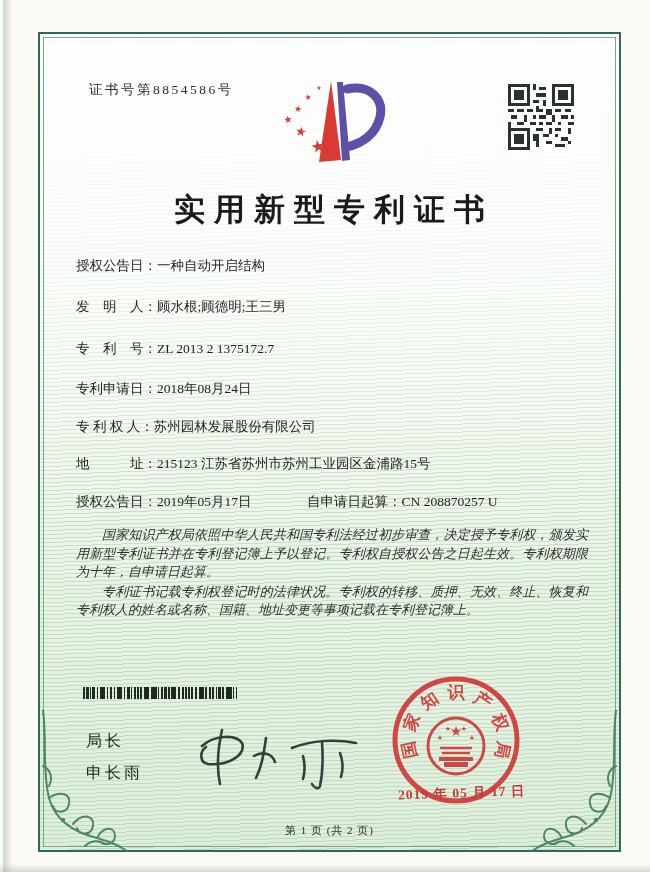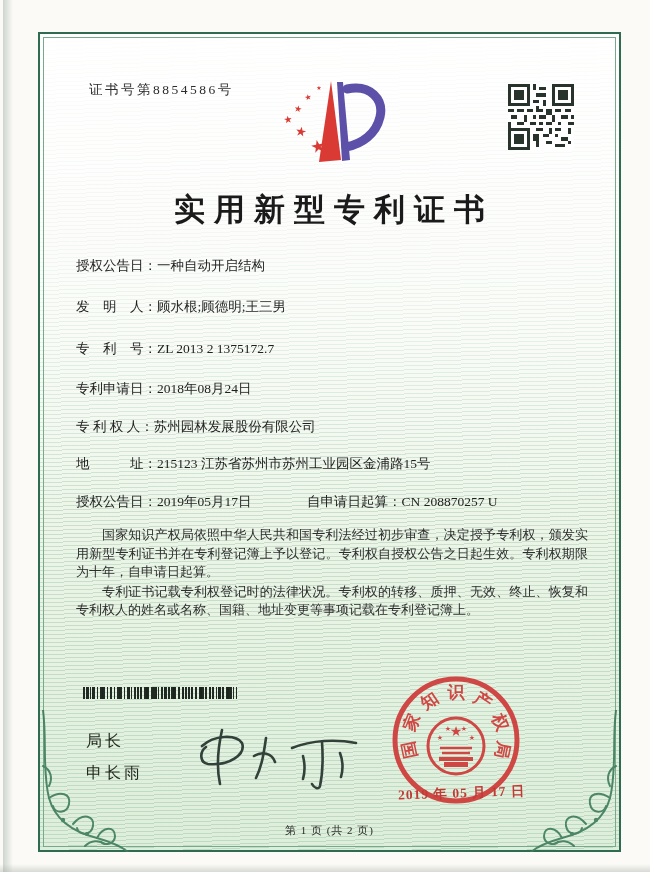--- a/index.html
+++ b/index.html
@@ -46,21 +46,21 @@
   .fields{position:absolute;left:36px;top:0;width:512px;font-size:13.5px;color:#1f1f1f;}
   .row{position:absolute;left:0;white-space:nowrap;}
   .row .lab{display:inline-block;}
   .row .val{display:inline-block;}
   .r1{top:223px}.r2{top:264px}.r3{top:306px}.r4{top:346px}
   .r5{top:384px}.r6{top:421px}.r7{top:459px}
   .grant-no{position:absolute;left:231px;top:0;white-space:nowrap;}
 
   .paras{
     position:absolute;left:36px;top:492px;width:512px;
-    font-size:13px;line-height:18.5px;color:#2d2d2d;text-align:justify;
+    font-size:13px;line-height:18.5px;color:#2d2d2d;text-align:justify;font-style:italic;
   }
   .paras p{margin:0 0 1px 0;text-indent:2em;}
 
   .barcode{
     position:absolute;left:43px;top:653px;width:154px;height:12px;
     background:
       repeating-linear-gradient(90deg,#222a24 0 1.6px,rgba(0,0,0,0) 1.6px 3.4px),
       repeating-linear-gradient(90deg,#1d241f 0 2px,rgba(0,0,0,0) 2px 9px),
       repeating-linear-gradient(90deg,rgba(0,0,0,0) 0 5px,#222a24 5px 6.3px,rgba(0,0,0,0) 6.3px 13px);
   }

